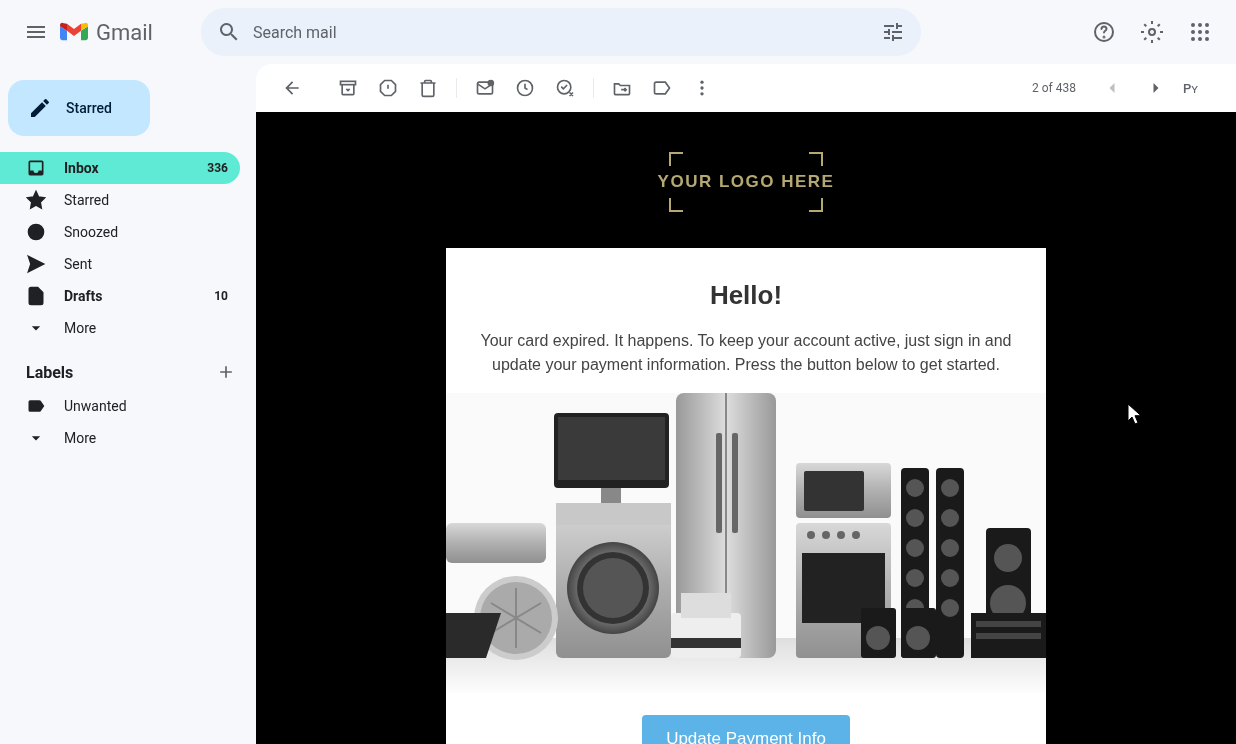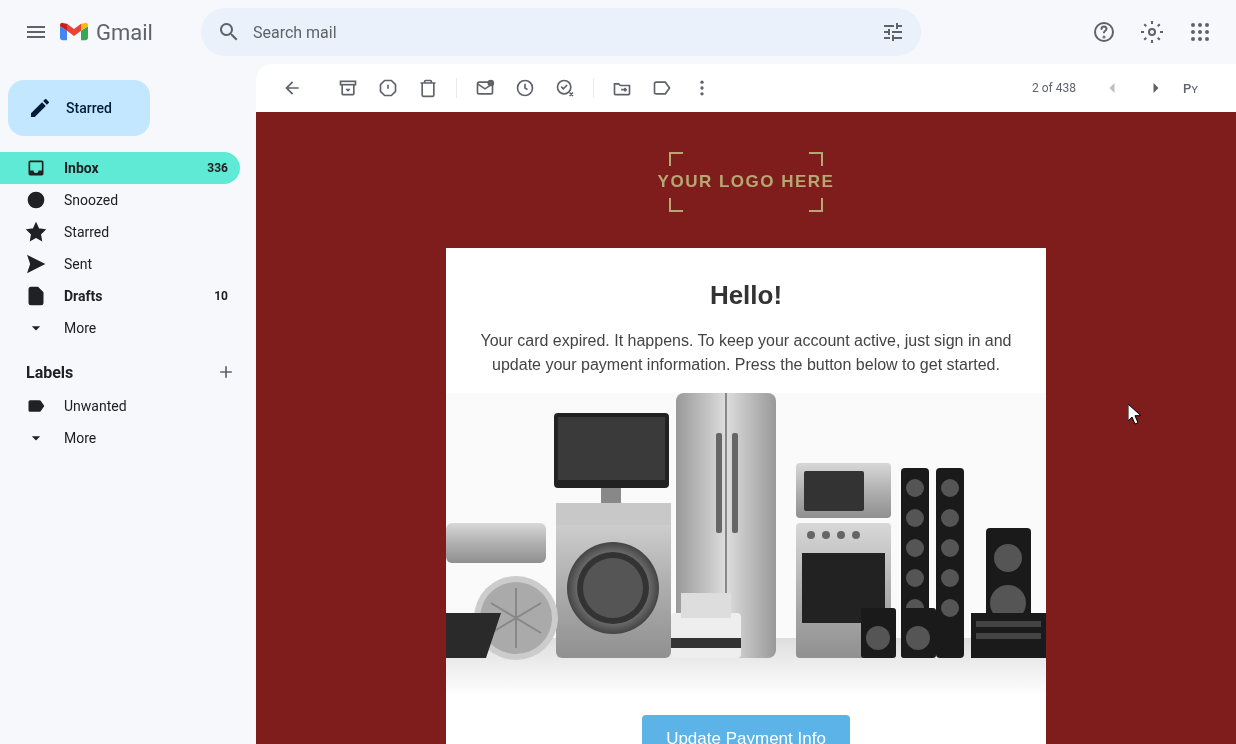--- a/index.html
+++ b/index.html
@@ -28,21 +28,21 @@
     .nav-item svg { width: 20px; height: 20px; fill: #202124; flex-shrink: 0; }
     .labels-header { display: flex; align-items: center; justify-content: space-between; padding: 18px 20px 8px 26px; font-size: 16px; font-weight: 700; color: #202124; }
     
     .main-pane { flex: 1; background: #fff; border-radius: 16px 0 0 0; margin-top: 0; overflow: hidden; position: relative; }
     .toolbar { display: flex; align-items: center; height: 48px; padding: 0 16px; border-bottom: none; }
     .toolbar .tb-btn { width: 40px; height: 40px; display: flex; align-items: center; justify-content: center; border-radius: 50%; cursor: pointer; color: #5f6368; }
     .toolbar .divider { width: 1px; height: 20px; background: #e8eaed; margin: 0 8px; }
     .toolbar-right { margin-left: auto; display: flex; align-items: center; gap: 4px; color: #5f6368; font-size: 12px; }
     .input-tool { display: flex; align-items: center; gap: 19px; font-size: 13px; font-weight: 500; padding: 0 8px; }
     
-    .email-content { background: #7f1d1d; height: 632px; overflow-y: auto; padding: 0; }
+    .email-content { background: #000000; height: 632px; overflow-y: auto; padding: 0; }
     .logo-placeholder { display: flex; justify-content: center; padding: 24px 0 20px 0; }
     .logo-frame { position: relative; padding: 16px 30px; }
     .logo-frame svg { display: block; }
     .logo-text { font-size: 17px; font-weight: 700; letter-spacing: 1.5px; color: #b5a873; font-family: Arial, sans-serif; }
     
     .email-card { background: #fff; width: 600px; margin: 0 auto; padding: 32px 0 0 0; }
     .email-heading { text-align: center; font-size: 26px; font-weight: 700; color: #333; font-family: Arial, sans-serif; margin-bottom: 18px; }
     .email-para { text-align: center; font-size: 16px; color: #444; padding: 0 30px; line-height: 1.5; font-family: Arial, sans-serif; margin-bottom: 16px; }
     .email-image { width: 600px; height: 300px; background: linear-gradient(to bottom, #fafafa 0%, #f0f0f0 50%, #d8d8d8 100%); position: relative; overflow: hidden; }
     .cta-area { display: flex; justify-content: center; padding: 22px 0; }
@@ -126,30 +126,30 @@
 
     <div class="nav-item active bold">
       <svg viewBox="0 0 24 24">
           <path d="M19 3H5a2 2 0 00-2 2v14a2 2 0 002 2h14a2 2 0 002-2V5a2 2 0 00-2-2zm0 12h-4a3 3 0 01-6 0H5V5h14v10z"></path>
         </svg>
       <span>Inbox</span>
       <span class="count">336</span>
     </div>
     <div class="nav-item">
       <svg viewBox="0 0 24 24" fill="none" stroke="#202124" stroke-width="2">
+          <path d="M12 2l3 6.5 7 1-5 5 1.2 7L12 18l-6.2 3.5L7 14.5l-5-5 7-1L12 2z"></path>
+        </svg>
+      <span>Starred</span>
+    </div>
+    <div class="nav-item">
+      <svg viewBox="0 0 24 24" fill="none" stroke="#202124" stroke-width="2">
           <circle cx="12" cy="12" r="9"></circle>
           <path d="M12 7v5l3 2"></path>
         </svg>
       <span>Snoozed</span>
-    </div>
-    <div class="nav-item">
-      <svg viewBox="0 0 24 24" fill="none" stroke="#202124" stroke-width="2">
-          <path d="M12 2l3 6.5 7 1-5 5 1.2 7L12 18l-6.2 3.5L7 14.5l-5-5 7-1L12 2z"></path>
-        </svg>
-      <span>Starred</span>
     </div>
     <div class="nav-item">
       <svg viewBox="0 0 24 24" fill="none" stroke="#202124" stroke-width="2">
           <path d="M3 3l18 9-18 9 3-9-3-9zm3 9h12"></path>
         </svg>
       <span>Sent</span>
     </div>
     <div class="nav-item bold">
       <svg viewBox="0 0 24 24" fill="none" stroke="#202124" stroke-width="2">
           <path d="M14 2H6a2 2 0 00-2 2v16a2 2 0 002 2h12a2 2 0 002-2V8l-6-6z"></path>

